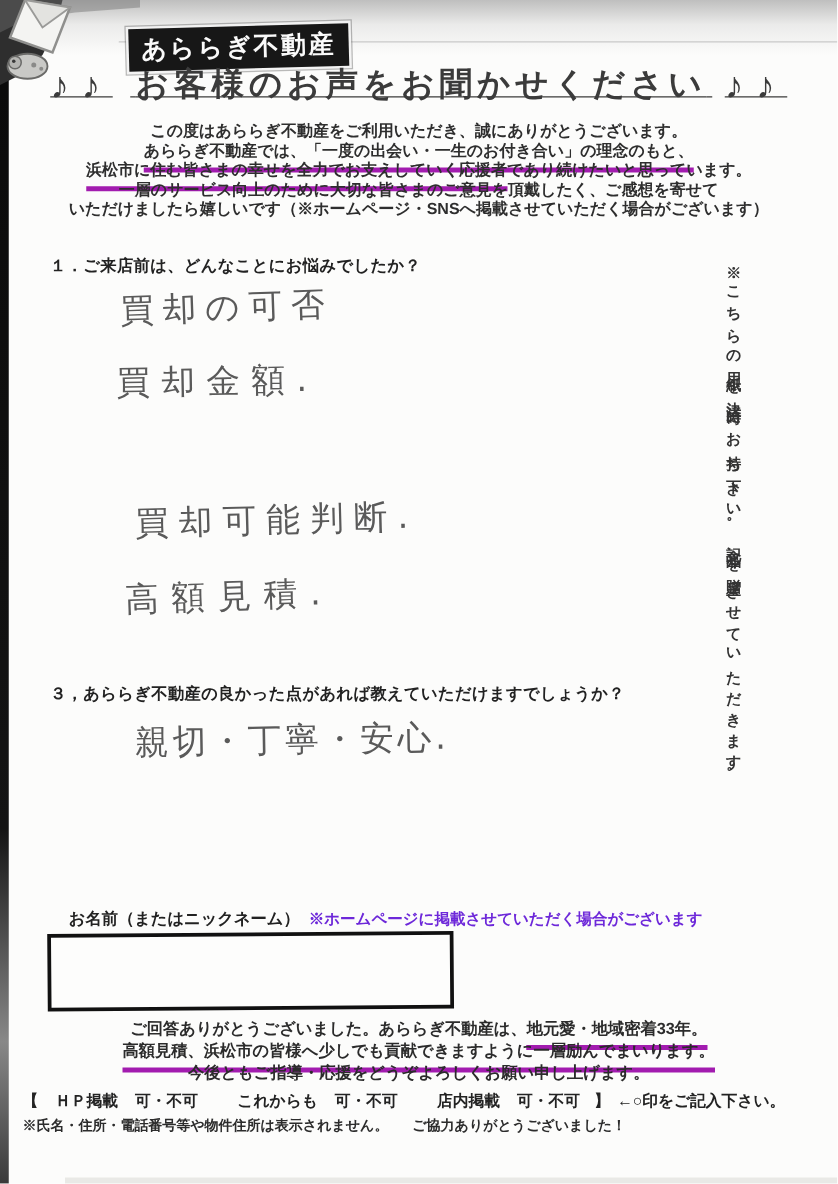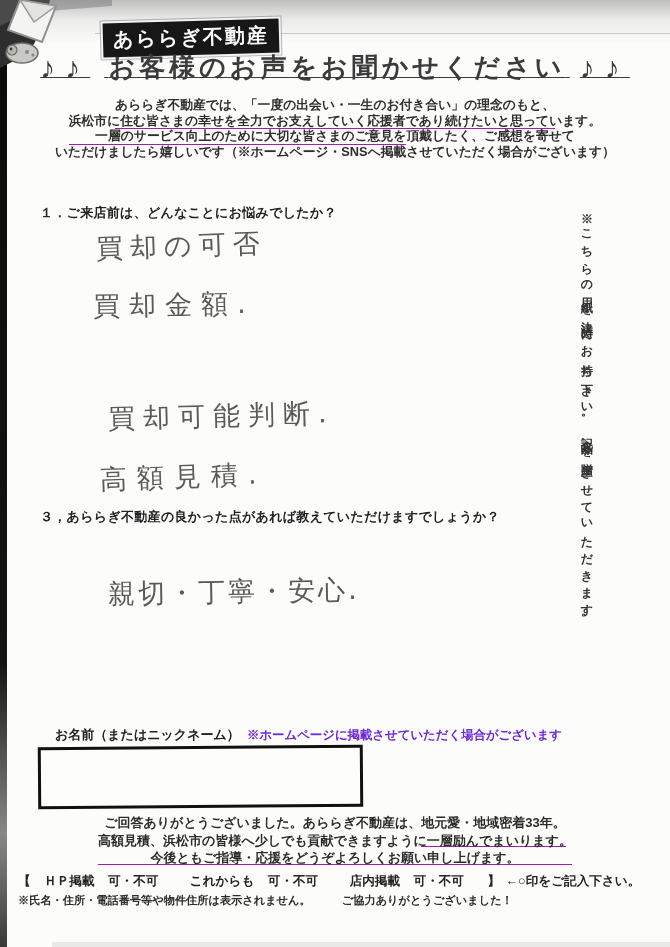--- a/index.html
+++ b/index.html
@@ -67,21 +67,21 @@
 
   
   .intro {
     position: absolute; left: 35px; top: 97px; width: 600px;
     text-align: center;
     font-size: 12.8px;
     font-weight: 600;
     line-height: 15.6px;
     color: #2e2e2e;
   }
-  .u { border-bottom: 1px solid #a21caf; padding-bottom: 16px; }
+  .u { border-bottom: 4px solid #a21caf; padding-bottom: 6px; }
 
   
   .q-label {
     position: absolute; left: 40px;
     font-size: 13px; font-weight: 700; color: #222;
     letter-spacing: 0.3px;
     white-space: nowrap;
   }
   .hw {
     position: absolute;
@@ -128,28 +128,28 @@
   
   .consent-line {
     position: absolute; left: 18px; top: 873px; width: 640px;
     font-size: 12.6px; font-weight: 700; color: #232323;
     white-space: nowrap;
   }
   .consent-line .bracket { margin-right: 10px; }
   .consent-line .bracket.close { margin-left: 8px; margin-right: 2px; }
   .consent-item { margin-right: 28px; }
   .consent-item .opts { margin-left: 10px; }
-  .consent-item.last { margin-right: 12px; }
+  .consent-item.last { margin-right: 0; }
 
   .privacy-line {
     position: absolute; left: 18px; top: 893px; width: 640px;
     font-size: 11.2px; font-weight: 600; color: #2c2c2c;
     white-space: nowrap;
   }
-  .privacy-line .thanks { margin-left: 28px; }
+  .privacy-line .thanks { margin-left: 16px; }
 </style>
 </head>
 <body>
 
 <div class="page">
 
   <div class="top-shade"></div>
   <div class="top-line"></div>
   <div class="scan-edge-left"></div>
   <div class="bottom-smudge"></div>
@@ -170,34 +170,35 @@
     <span>あららぎ不動産</span>
   </div>
 
   <div class="title-row">
     <span class="title-notes left">♪♪</span>
     <span class="title-text">お客様のお声をお聞かせください</span>
     <span class="title-notes right">♪♪</span>
   </div>
 
   <div class="intro">
+    <div><span>この度はあららぎ不動産をご利用いただき、誠にありがとうございます。</span></div>
     <div><span class="u">あららぎ不動産では、「一度の出会い・一生のお付き合い」の理念のもと、</span></div>
     <div><span class="u">浜松市に住む皆さまの幸せを全力でお支えしていく応援者</span><span>であり続けたいと思っています。</span></div>
     <div><span>一層のサービス向上のために大切な皆さまのご意見を頂戴したく、ご感想を寄せて</span></div>
     <div><span>いただけましたら嬉しいです（※ホームページ・SNSへ掲載させていただく場合がございます）</span></div>
   </div>
 
   <div class="q-label" style="top:204px;">１．ご来店前は、どんなことにお悩みでしたか？</div>
   <div class="hw" style="left:96px; top:228px; font-size:27px; letter-spacing:7px; transform:rotate(-2deg);">買却の可否</div>
   <div class="hw" style="left:93px; top:287px; font-size:27px; letter-spacing:9px; transform:rotate(-1deg);">買却金額.</div>
 
   <div class="hw" style="left:108px; top:398px; font-size:27px; letter-spacing:8px; transform:rotate(-1.5deg);">買却可能判断.</div>
   <div class="hw" style="left:100px; top:459px; font-size:27px; letter-spacing:10px; transform:rotate(-2deg);">高額見積.</div>
 
-  <div class="q-label" style="top:508px;">３，あららぎ不動産の良かった点があれば教えていただけますでしょうか？</div>
+  <div class="q-label" style="top:546px;">３，あららぎ不動産の良かった点があれば教えていただけますでしょうか？</div>
   <div class="hw" style="left:108px; top:574px; font-size:27px; letter-spacing:3px; transform:rotate(-1deg);">親切・丁寧・安心.</div>
 
   <div class="side-note">※こちらの用紙を決済時にお持ち下さい。記念品を贈呈させていただきます。</div>
 
   <div class="name-label">お名前（またはニックネーム）</div>
   <div class="name-note">※ホームページに掲載させていただく場合がございます</div>
   <div class="name-box">
     <span></span>
   </div>
 

